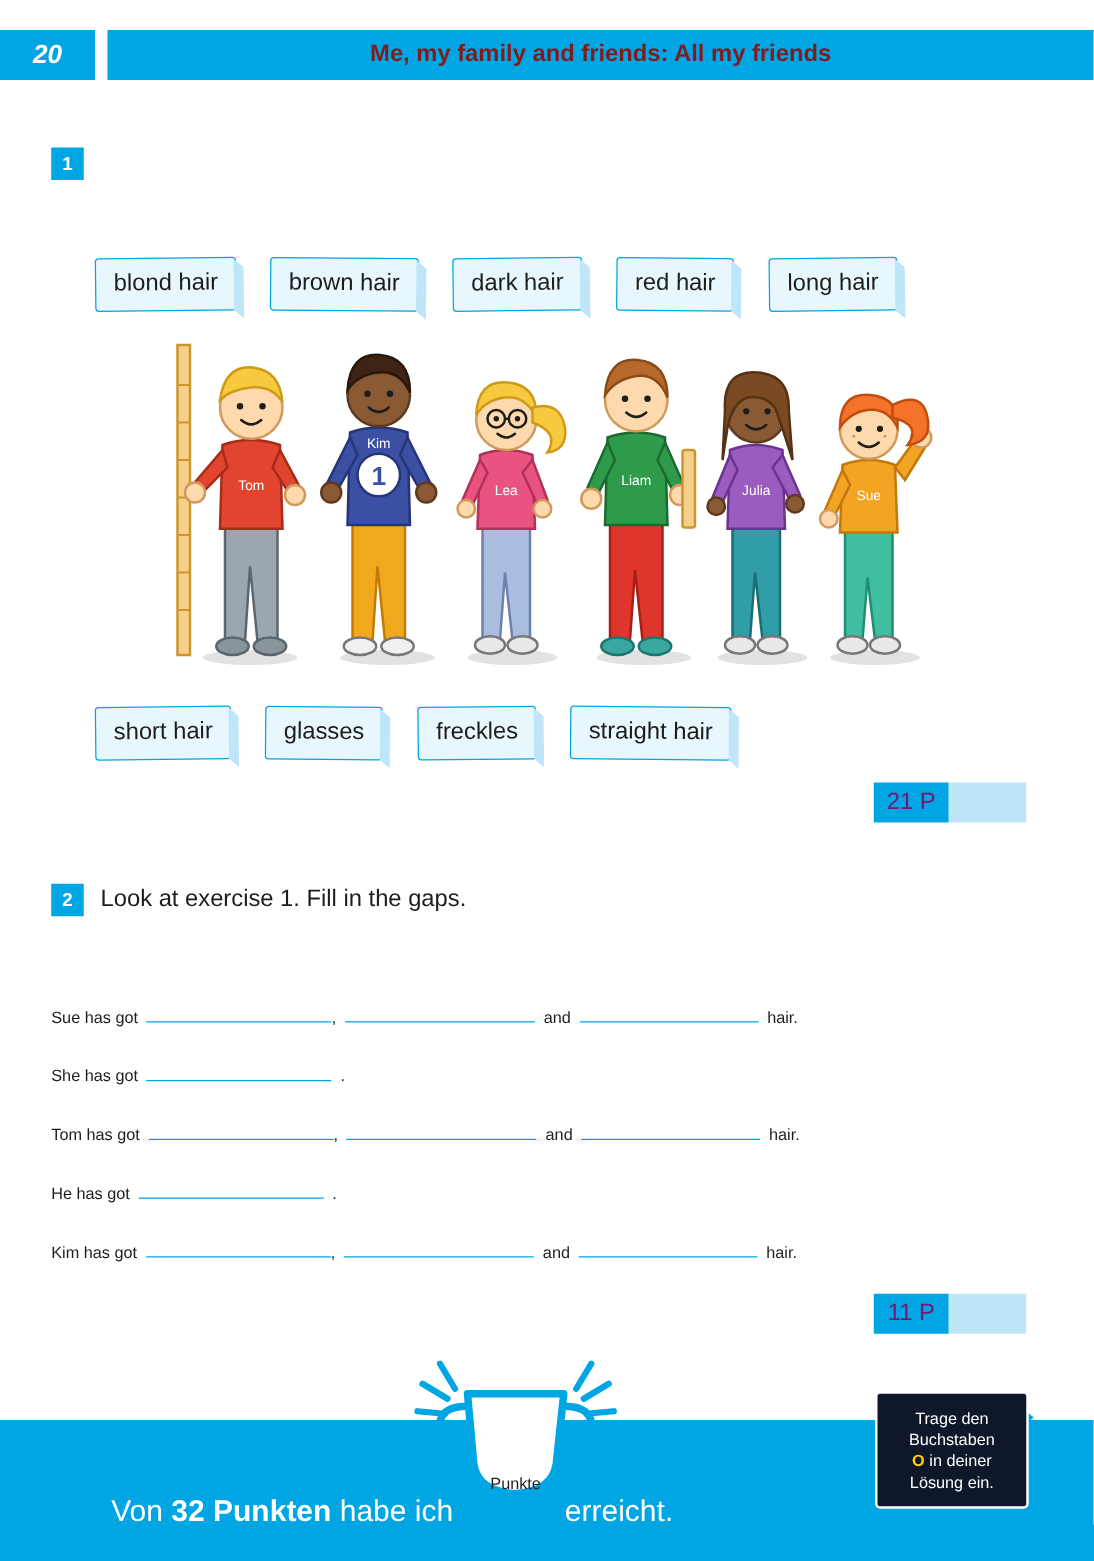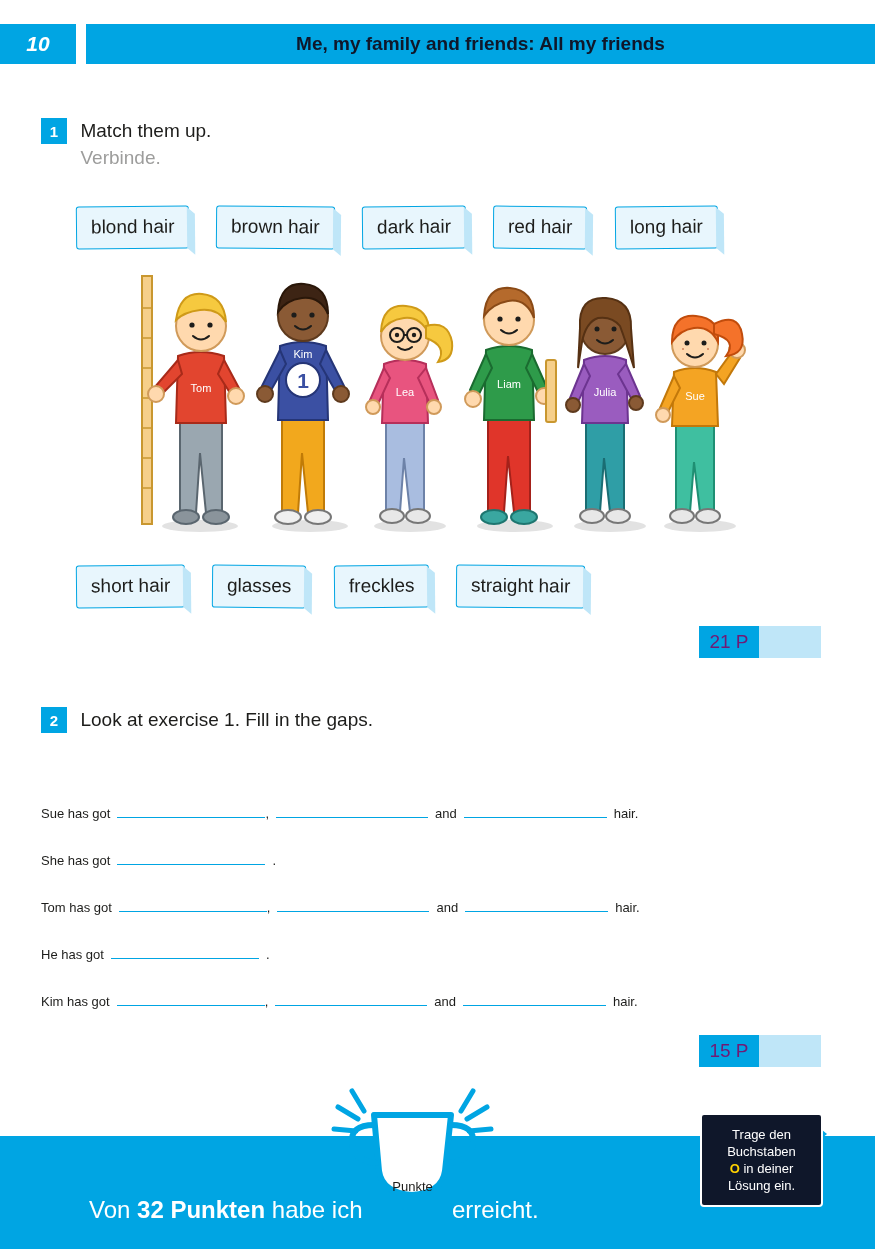--- a/index.html
+++ b/index.html
@@ -39,21 +39,21 @@
     align-items: center;
     justify-content: center;
   }
   .header-bar {
     position: absolute;
     left: 86px;
     top: 0;
     width: 789px;
     height: 40px;
     background: #00a5e3;
-    color: #0f172a;
+    color: #7f1d1d;
     font-size: 19px;
     font-weight: bold;
     display: flex;
     align-items: center;
     justify-content: center;
     box-sizing: border-box;
   }
 
   
   .exercise {
@@ -232,30 +232,26 @@
     width: 0; height: 0;
     border-top: 9px solid transparent;
     border-bottom: 9px solid transparent;
     border-left: 11px solid #00a5e3;
   }
 </style>
 </head>
 <body>
 
 <div class="page-header">
-  <div class="page-number-box">10</div>
+  <div class="page-number-box">20</div>
   <div class="header-bar">Me, my family and friends: All my friends</div>
 </div>
 
 <div class="exercise" style="top:118px;">
   <span class="ex-num">1</span>
-  <span class="ex-text-wrap">
-    <div class="ex-en">Match them up.</div>
-    <div class="ex-de">Verbinde.</div>
-  </span>
 </div>
 
 <div class="card-row" style="left:41px; top:206px; width:790px;">
   <div class="word-card" style="margin-right:27px;">blond hair</div>
   <div class="word-card" style="margin-right:27px;">brown hair</div>
   <div class="word-card" style="margin-right:27px;">dark hair</div>
   <div class="word-card" style="margin-right:27px;">red hair</div>
   <div class="word-card">long hair</div>
 </div>
 
@@ -474,21 +470,21 @@
     <span>and</span>
     <span class="sp"></span>
     <span class="gap g-w3"></span>
     <span class="sp"></span>
     <span>hair.</span>
   </div>
 
 </div>
 
 <div class="points-box" style="left:699px; top:1035px;">
-  <div class="points-main">15 P</div>
+  <div class="points-main">11 P</div>
   <div class="points-blank"></div>
 </div>
 
 <div class="footer-bar"></div>
 
 <div class="trophy">
   <svg width="165" height="164" viewBox="0 0 165 164" xmlns="http://www.w3.org/2000/svg">
     <g stroke="#00a5e3" stroke-width="5" fill="none" stroke-linecap="round">
       <line x1="22" y1="6" x2="34" y2="26"></line>
       <line x1="8" y1="22" x2="28" y2="34"></line>

